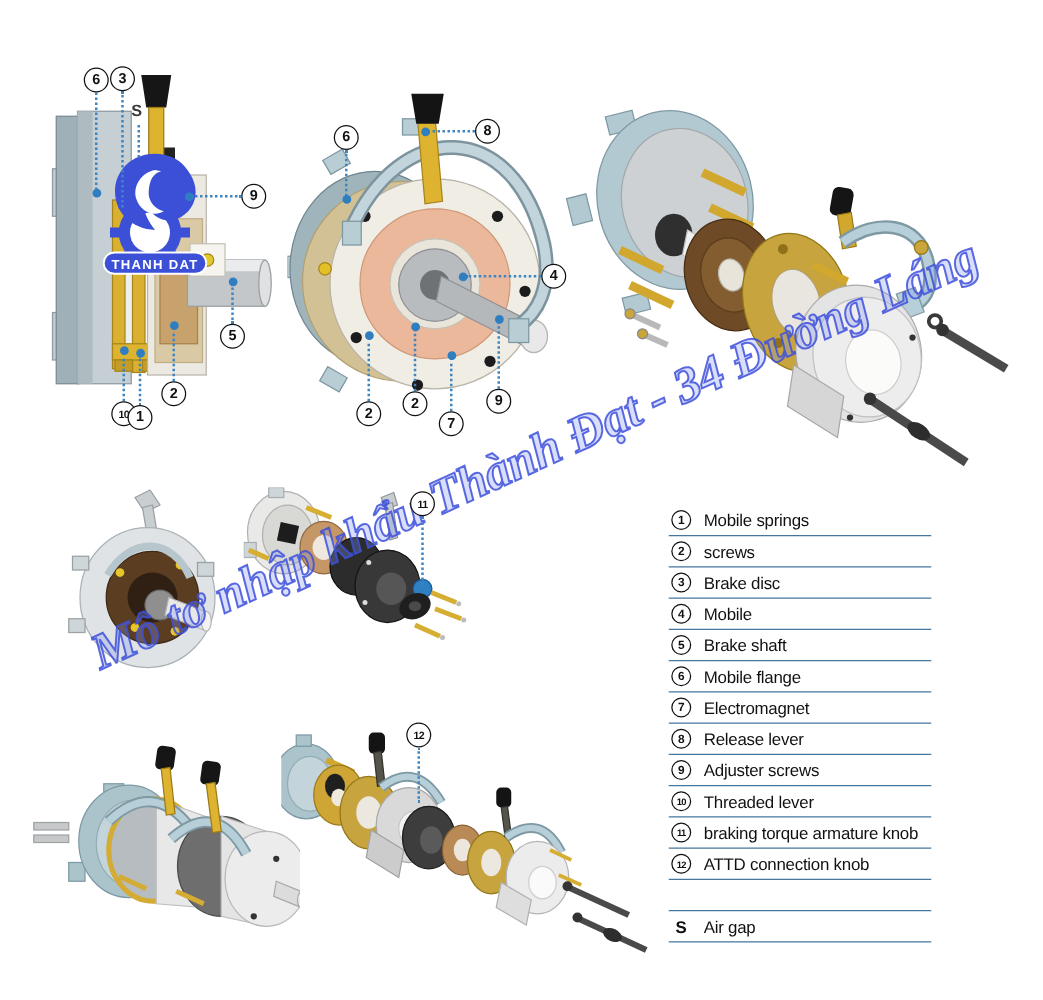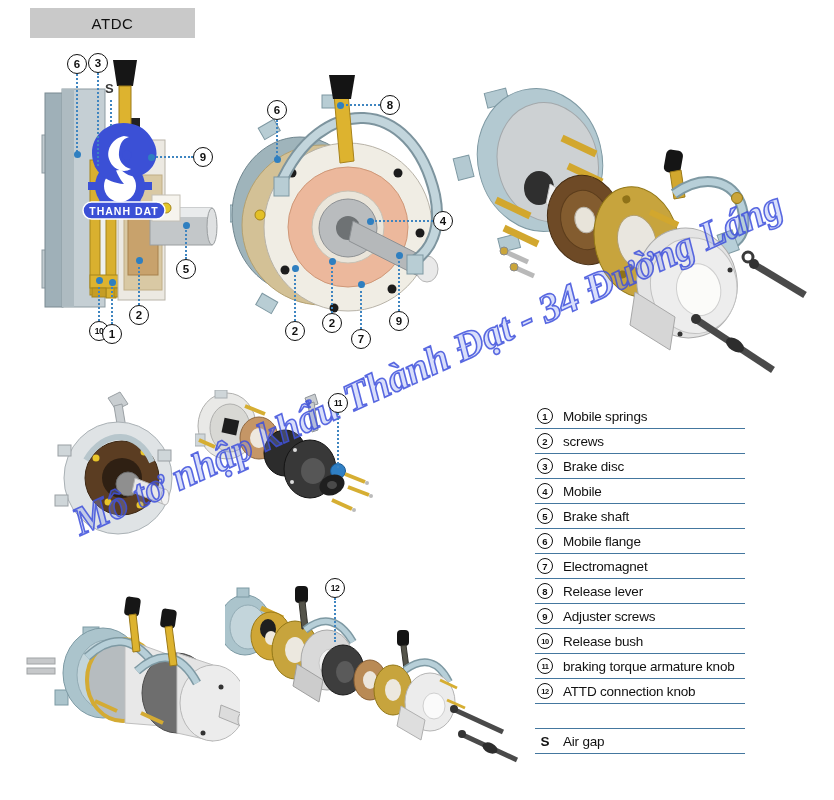--- a/index.html
+++ b/index.html
@@ -44,23 +44,20 @@
         font-size:9.5px;font-weight:600;color:#111;display:flex;align-items:center;justify-content:center;flex:none;}
   .lnum.two{font-size:7.5px;letter-spacing:-0.5px;}
   .ltext{font-size:13.5px;color:#111;white-space:nowrap;letter-spacing:-0.2px;}
   .s-sym{font-weight:700;font-size:13.5px;color:#111;width:16px;text-align:center;flex:none;}
 </style>
 </head>
 <body>
 
 <div class="page">
 
-  <div class="header-tab">
-    <span>ATDC</span>
-  </div>
 
   <svg class="fig" style="left:40px;top:55px;" width="180" height="295" viewBox="0 0 180 295">
     <rect x="2" y="80" width="9" height="38" fill="#c2ccd1" stroke="#8d9ba2"></rect>
     <rect x="2" y="195" width="9" height="38" fill="#c2ccd1" stroke="#8d9ba2"></rect>
     <rect x="5" y="38" width="18" height="214" fill="#9fb0b8" stroke="#7a8a92"></rect>
     <rect x="22" y="34" width="43" height="218" fill="#c5cfd4" stroke="#8d9ba2"></rect>
     <rect x="22" y="34" width="12" height="218" fill="#aebbc1"></rect>
     <rect x="57" y="120" width="16" height="110" fill="#eef0ee" stroke="#c9cdc9"></rect>
     <rect x="50" y="105" width="10" height="135" fill="#d9b02f" stroke="#a5851c"></rect>
     <rect x="66" y="115" width="10" height="128" fill="#d9b02f" stroke="#a5851c"></rect>
@@ -457,21 +454,21 @@
         <div class="legend-row">
           <span class="lnum">8</span>
           <span class="ltext">Release lever</span>
         </div>
         <div class="legend-row">
           <span class="lnum">9</span>
           <span class="ltext">Adjuster screws</span>
         </div>
         <div class="legend-row">
           <span class="lnum two">10</span>
-          <span class="ltext">Release bush</span>
+          <span class="ltext">Threaded lever</span>
         </div>
         <div class="legend-row">
           <span class="lnum two">11</span>
           <span class="ltext">braking torque armature knob</span>
         </div>
         <div class="legend-row">
           <span class="lnum two">12</span>
           <span class="ltext">ATTD connection knob</span>
         </div>
       </div>

